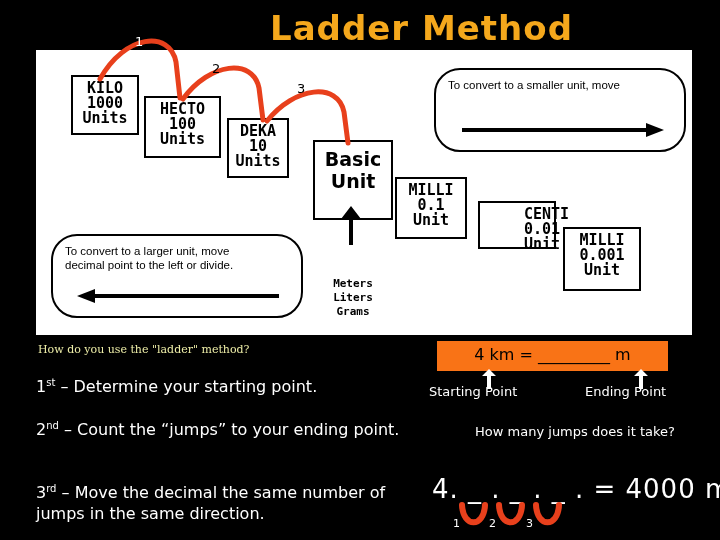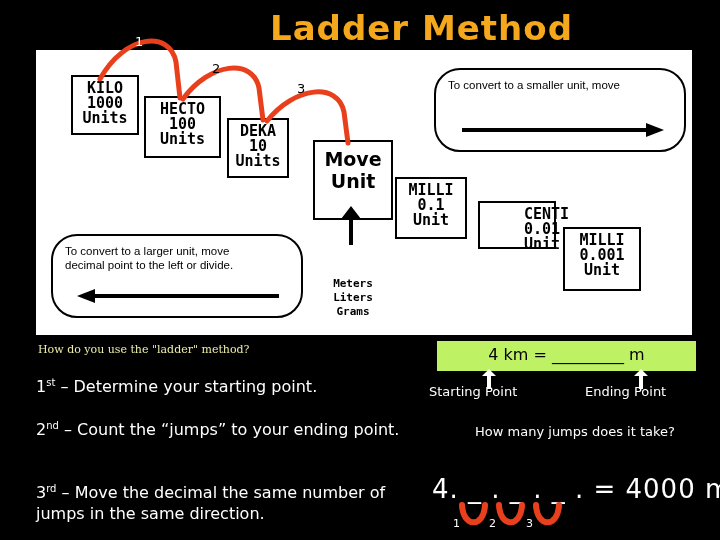--- a/index.html
+++ b/index.html
@@ -138,23 +138,22 @@
   }
   .step sup { font-size: 10px; vertical-align: super; }
 
   
   .yellowbar {
     position: absolute;
     left: 437px;
     top: 341px;
     width: 231px;
     height: 30px;
-    background: #bef264;
+    background: #f97316;
     z-index: 3;
-    padding-left: 28px;
   }
   .yellowbar .eq {
     position: absolute;
     left: 0; right: 0; top: 4px;
     text-align: center;
     color: #000000;
     font-family: "DejaVu Sans", sans-serif;
     font-size: 16px;
     white-space: nowrap;
   }
@@ -217,21 +216,21 @@
     <span class="ln">Units</span>
   </div>
 
   <div class="unit-box" style="left:227px; top:118px; width:62px; height:60px;">
     <span class="ln">DEKA</span>
     <span class="ln">10</span>
     <span class="ln">Units</span>
   </div>
 
   <div class="unit-box basic-box" style="left:313px; top:140px; width:80px; height:80px;">
-    <span class="ln">Move</span>
+    <span class="ln">Basic</span>
     <span class="ln">Unit</span>
   </div>
 
   <div class="unit-box" style="left:395px; top:177px; width:72px; height:62px;">
     <span class="ln">MILLI</span>
     <span class="ln">0.1</span>
     <span class="ln">Unit</span>
   </div>
 
   <div class="unit-box" style="left:478px; top:201px; width:78px; height:48px;padding-left:44px;">

